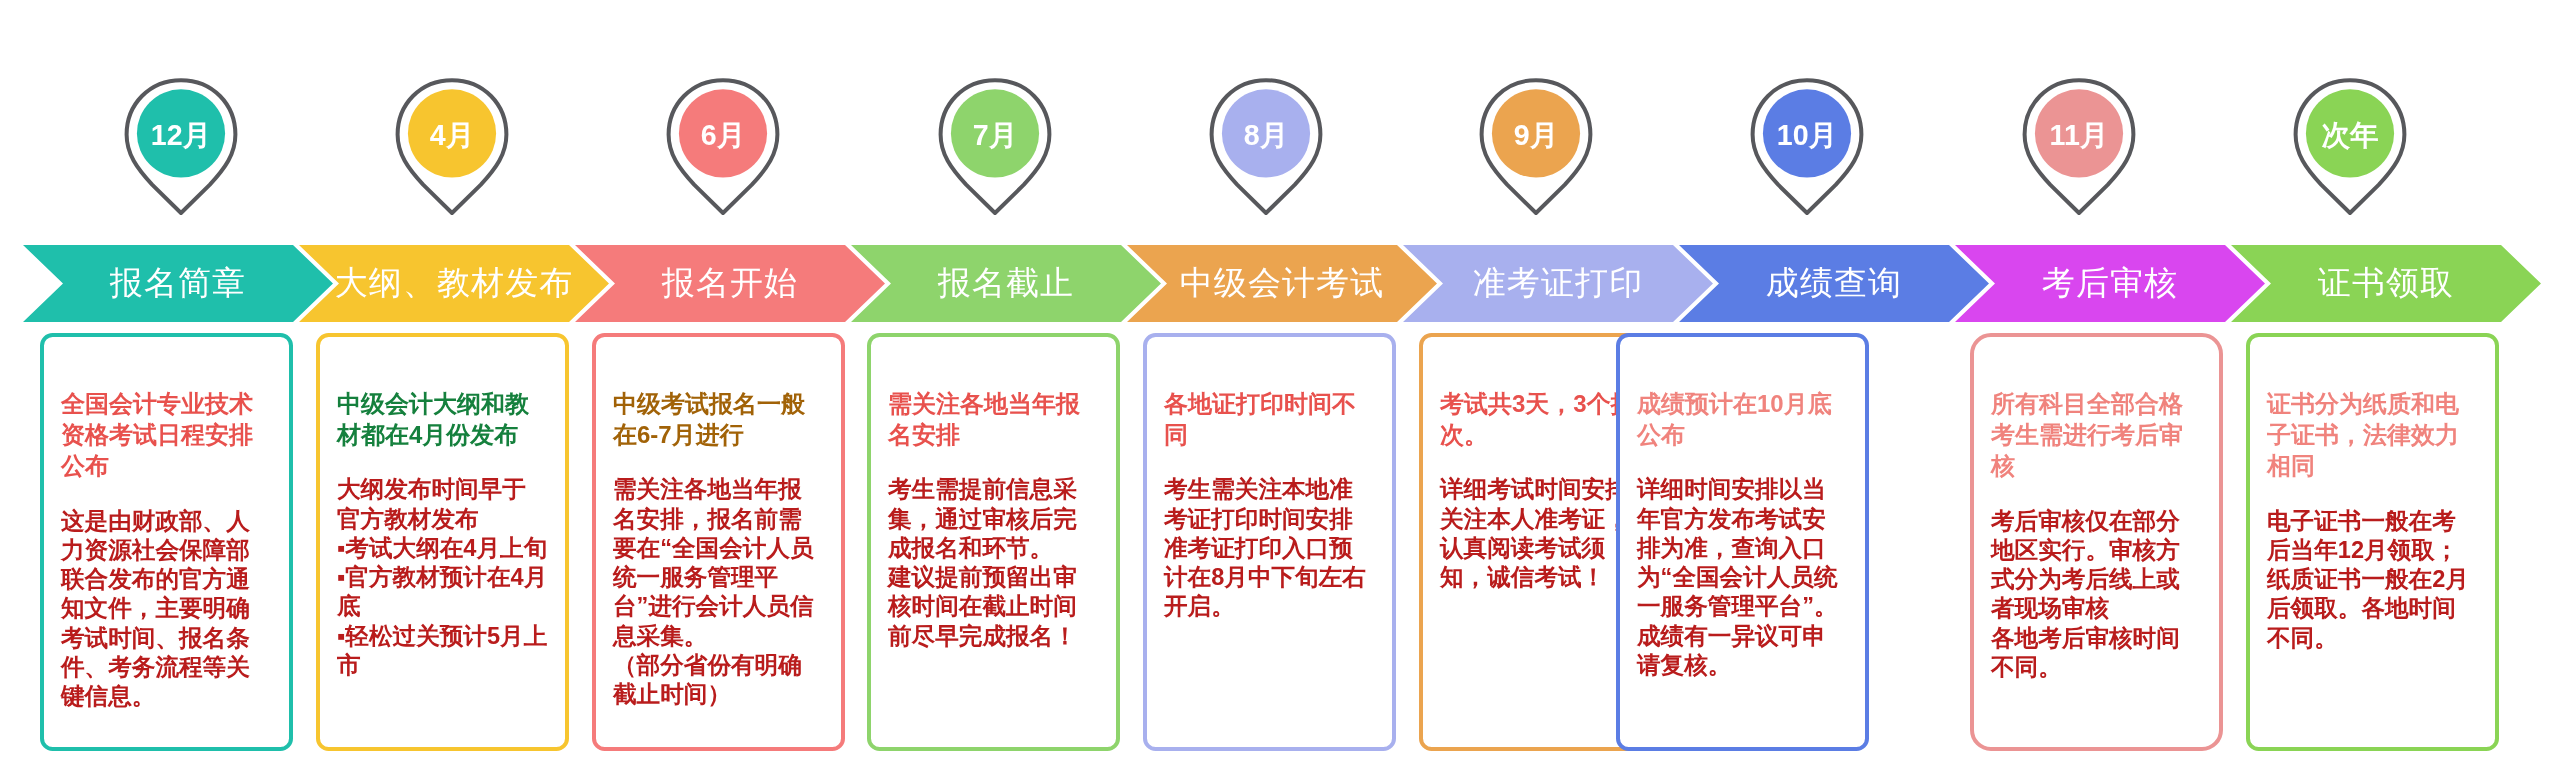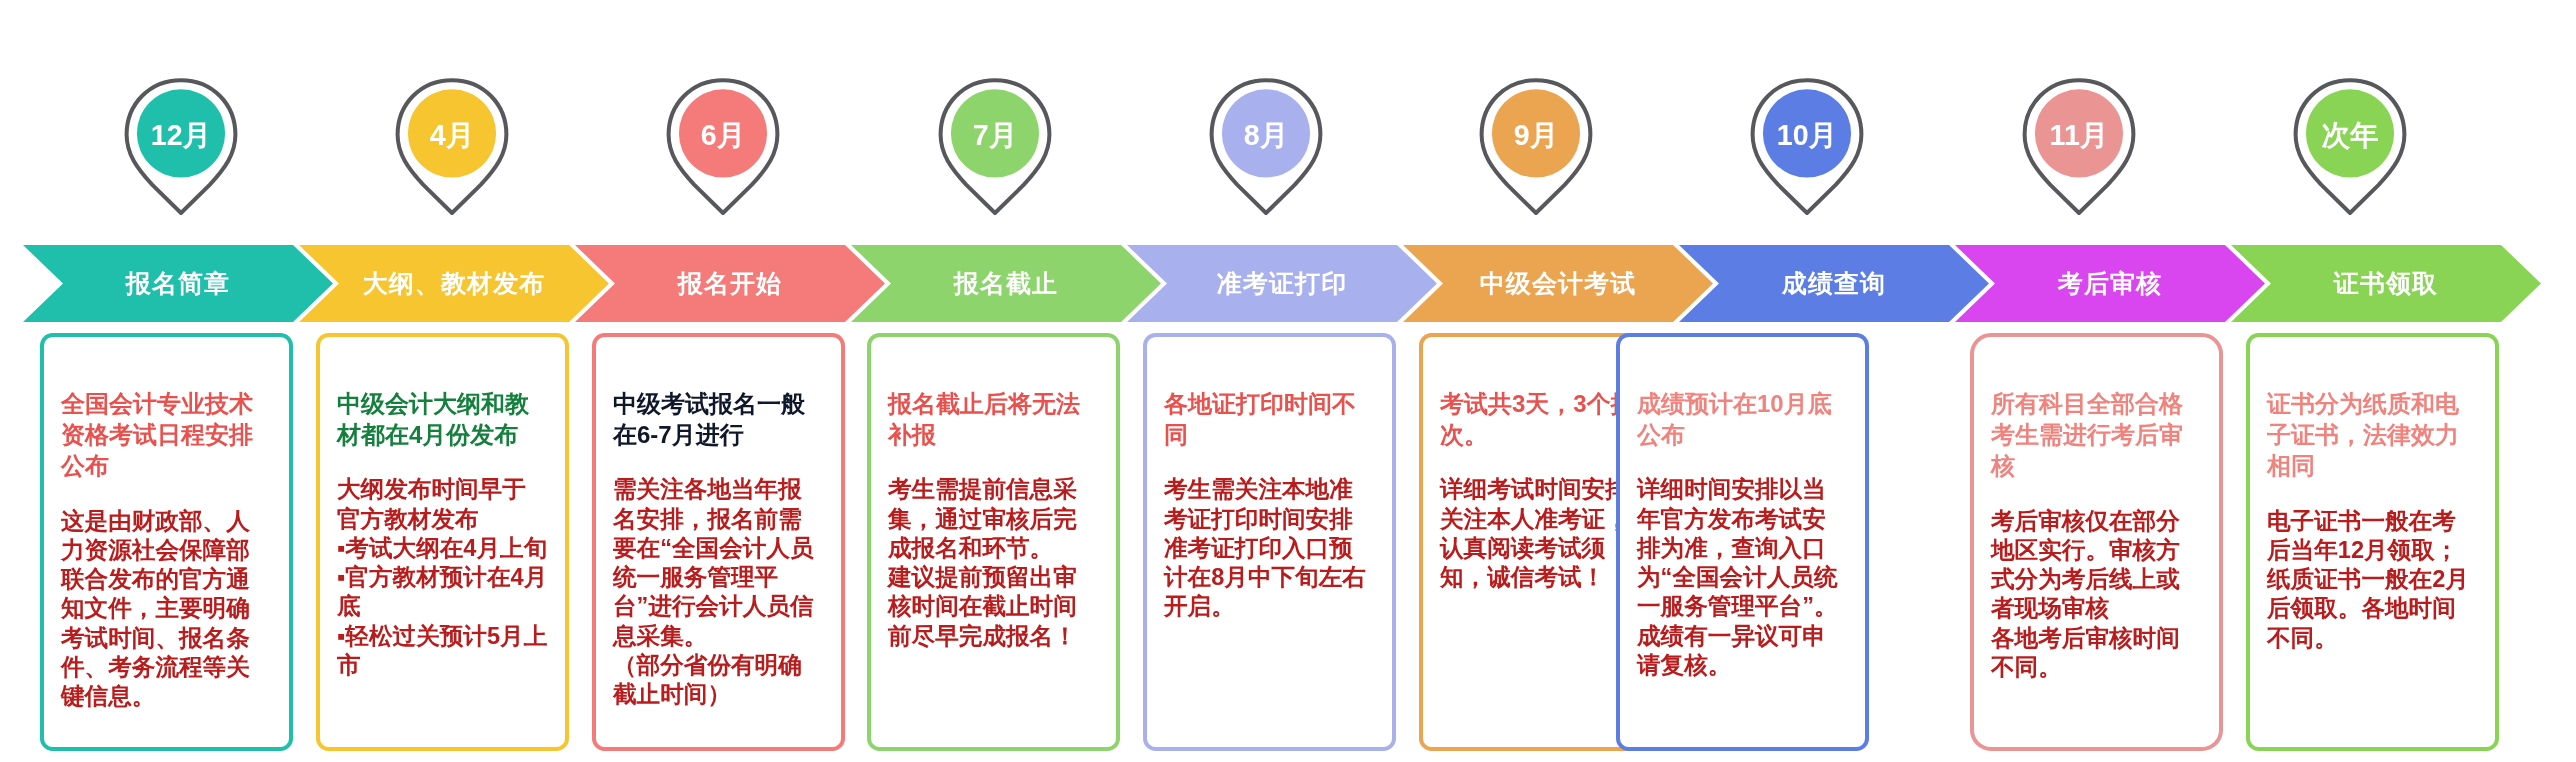--- a/index.html
+++ b/index.html
@@ -28,21 +28,21 @@
   .pin-text{fill:#ffffff;font-weight:700;font-size:50px;text-anchor:middle;dominant-baseline:central;}
 
   
   .chev-row{position:absolute;top:245px;left:23px;display:flex;}
   .chev{
     width:310px;height:77px;margin-right:-34px;
     clip-path:polygon(0 0,270px 0,100% 50%,270px 100%,0 100%,40px 50%);
     display:flex;align-items:center;justify-content:center;
   }
   .chev:last-child{margin-right:0;}
-  .chev-label{color:#ffffff;font-size:25px;font-weight:700;letter-spacing:1.1px;white-space:nowrap;}
+  .chev-label{color:#ffffff;font-size:33px;font-weight:400;letter-spacing:1.1px;white-space:nowrap;}
 
   
   .card{
     position:absolute;top:333px;width:253px;height:418px;
     box-sizing:border-box;background:#ffffff;
     border:4px solid #14532d;border-radius:12.6px;
     padding:51px 16px 17px 17px;
   }
   .card:nth-of-type(1){left:40px;}
   .card:nth-of-type(2){left:316px;}
@@ -137,25 +137,25 @@
     </div>
     <div class="chev" style="background-color: rgb(247, 197, 47);">
       <span class="chev-label">大纲、教材发布</span>
     </div>
     <div class="chev" style="background-color: rgb(245, 123, 123);">
       <span class="chev-label">报名开始</span>
     </div>
     <div class="chev" style="background-color: rgb(142, 212, 108);">
       <span class="chev-label">报名截止</span>
     </div>
+    <div class="chev" style="background-color: rgb(235, 164, 79);">
+      <span class="chev-label">中级会计考试</span>
+    </div>
     <div class="chev" style="background-color: rgb(168, 176, 238);">
       <span class="chev-label">准考证打印</span>
-    </div>
-    <div class="chev" style="background-color: rgb(235, 164, 79);">
-      <span class="chev-label">中级会计考试</span>
     </div>
     <div class="chev" style="background-color: rgb(91, 125, 228);">
       <span class="chev-label">成绩查询</span>
     </div>
     <div class="chev" style="background-color: #d946ef;">
       <span class="chev-label">考后审核</span>
     </div>
     <div class="chev" style="background-color: rgb(138, 212, 85);">
       <span class="chev-label">证书领取</span>
     </div>
@@ -167,26 +167,26 @@
       <div class="card-body">这是由财政部、人力资源社会保障部联合发布的官方通知文件，主要明确考试时间、报名条件、考务流程等关键信息。</div>
     </div>
     <div class="card" style="border-color: rgb(247, 197, 47);">
       <h3 class="card-title" style="color: #15803d;">中级会计大纲和教材都在4月份发布</h3>
       <div class="card-body">大纲发布时间早于官方教材发布
 ▪考试大纲在4月上旬
 ▪官方教材预计在4月底
 ▪轻松过关预计5月上市</div>
     </div>
     <div class="card" style="border-color: rgb(245, 123, 123);">
-      <h3 class="card-title" style="color: #0f172a;">中级考试报名一般在6-7月进行</h3>
+      <h3 class="card-title" style="color: #a16207;">中级考试报名一般在6-7月进行</h3>
       <div class="card-body">需关注各地当年报名安排，报名前需要在“全国会计人员统一服务管理平台”进行会计人员信息采集。
 （部分省份有明确截止时间）</div>
     </div>
     <div class="card" style="border-color: rgb(142, 212, 108);">
-      <h3 class="card-title" style="color: rgb(232, 81, 77);">报名截止后将无法补报</h3>
+      <h3 class="card-title" style="color: rgb(232, 81, 77);">需关注各地当年报名安排</h3>
       <div class="card-body">考生需提前信息采集，通过审核后完成报名和环节。
 建议提前预留出审核时间在截止时间前尽早完成报名！</div>
     </div>
     <div class="card" style="border-color: rgb(168, 176, 238);">
       <h3 class="card-title" style="color: rgb(232, 81, 77);">各地证打印时间不同</h3>
       <div class="card-body">考生需关注本地准考证打印时间安排
 准考证打印入口预计在8月中下旬左右开启。</div>
     </div>
     <div class="card" style="border-color: rgb(235, 164, 79);">
       <h3 class="card-title" style="color: rgb(232, 81, 77);">考试共3天，3个批次。</h3>

